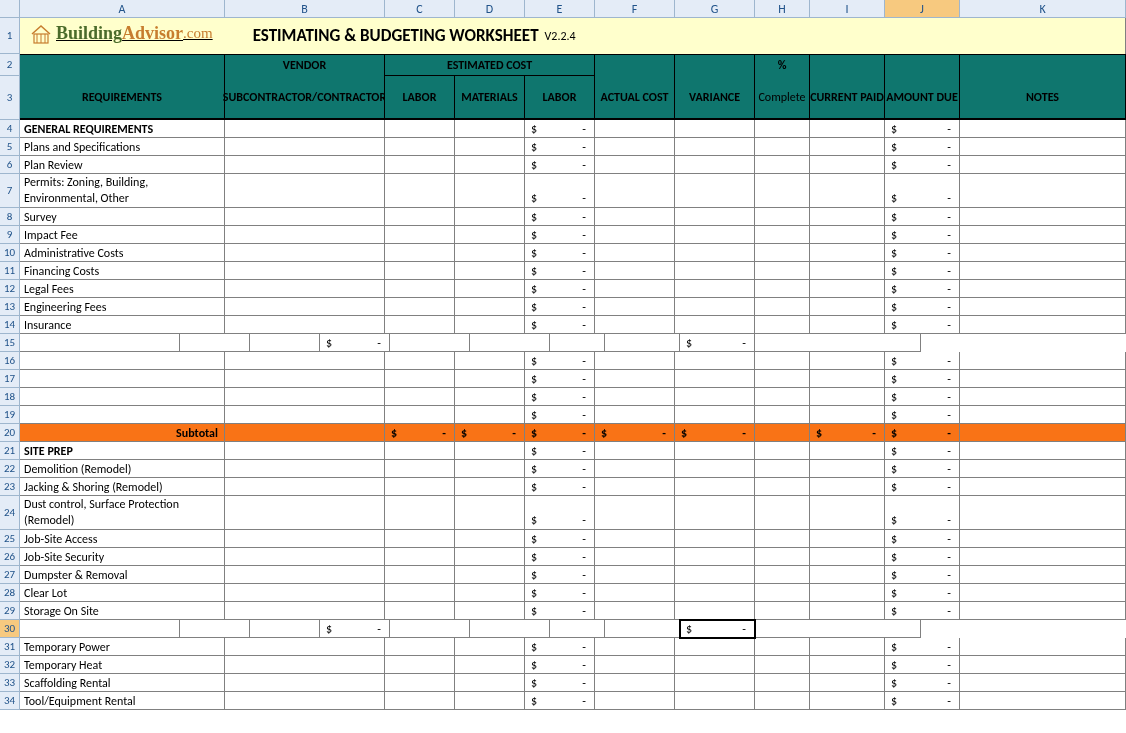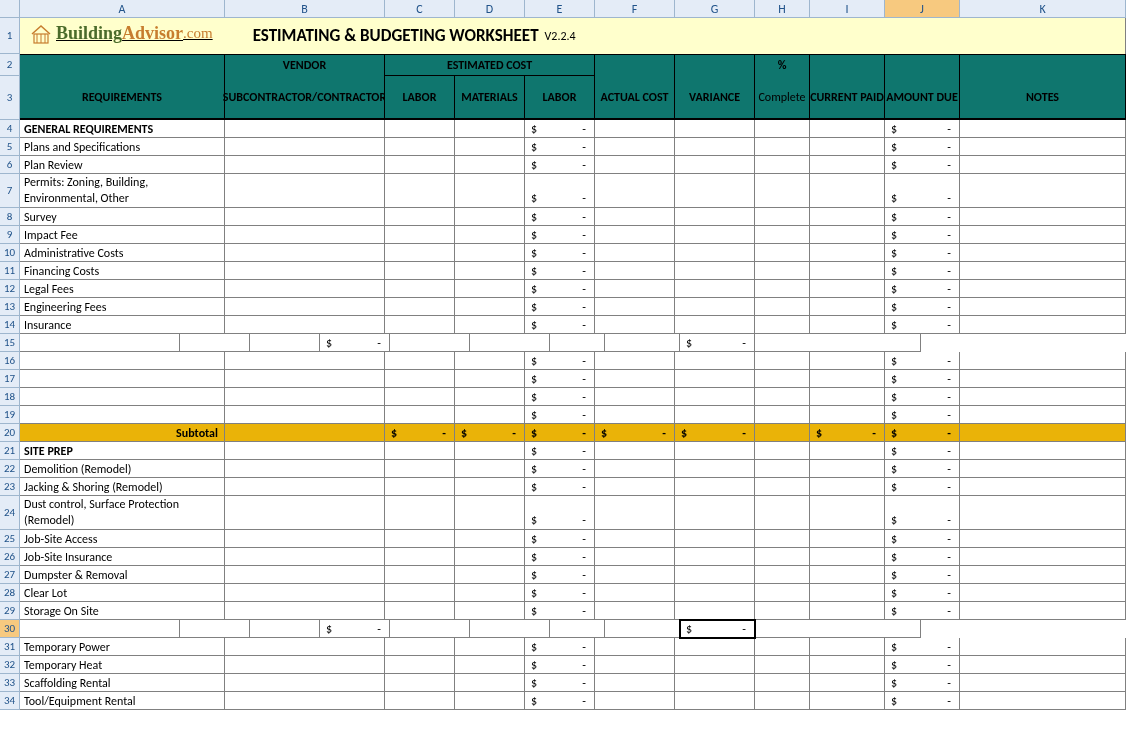--- a/index.html
+++ b/index.html
@@ -32,21 +32,21 @@
   .logo .t2{color:#c77d2e;font-weight:bold;font-size:18px;font-family:Georgia,serif;}
   .logo .t3{color:#c77d2e;font-size:15px;font-family:Georgia,serif;}
   .title{font-weight:bold;font-size:17px;padding-left:40px;}
   .ver{font-weight:normal;font-size:12px;margin-left:6px;}
   
   .hdrcell{background:#0f766e;border-right:1px solid #000;border-bottom:1px solid #000;font-weight:bold;text-align:center;display:flex;align-items:center;justify-content:center;white-space:normal;line-height:13px;}
   .hdrtop{border-top:1px solid #000;}
   
   .bold{font-weight:bold;}
   
-  .row.subtotal .cell{background:#eab308;font-weight:bold;}
+  .row.subtotal .cell{background:#f97316;font-weight:bold;}
   .row.subtotal .desc{text-align:right;padding-right:6px;}
   
   .money{display:flex;justify-content:space-between;}
   .money .sym{padding-left:2px;}
   .money .dash{padding-right:4px;}
   
   .selcell{outline:2px solid #000;outline-offset:-1px;position:relative;z-index:2;}
   
   .row.hdr3 .cell, .row.hdr3 .hdrcell{border-bottom:2px solid #000;}
   
@@ -584,21 +584,21 @@
           <div class="cell cH"></div>
           <div class="cell cI"></div>
           <div class="cell cJ money">
             <span class="sym">$</span>
             <span class="dash">-</span>
           </div>
           <div class="cell cK"></div>
         </div>
         <div class="row">
           <div class="rn">26</div>
-          <div class="cell cA">Job-Site Insurance</div>
+          <div class="cell cA">Job-Site Security</div>
           <div class="cell cB"></div>
           <div class="cell cC"></div>
           <div class="cell cD"></div>
           <div class="cell cE money">
             <span class="sym">$</span>
             <span class="dash">-</span>
           </div>
           <div class="cell cF"></div>
           <div class="cell cG"></div>
           <div class="cell cH"></div>

